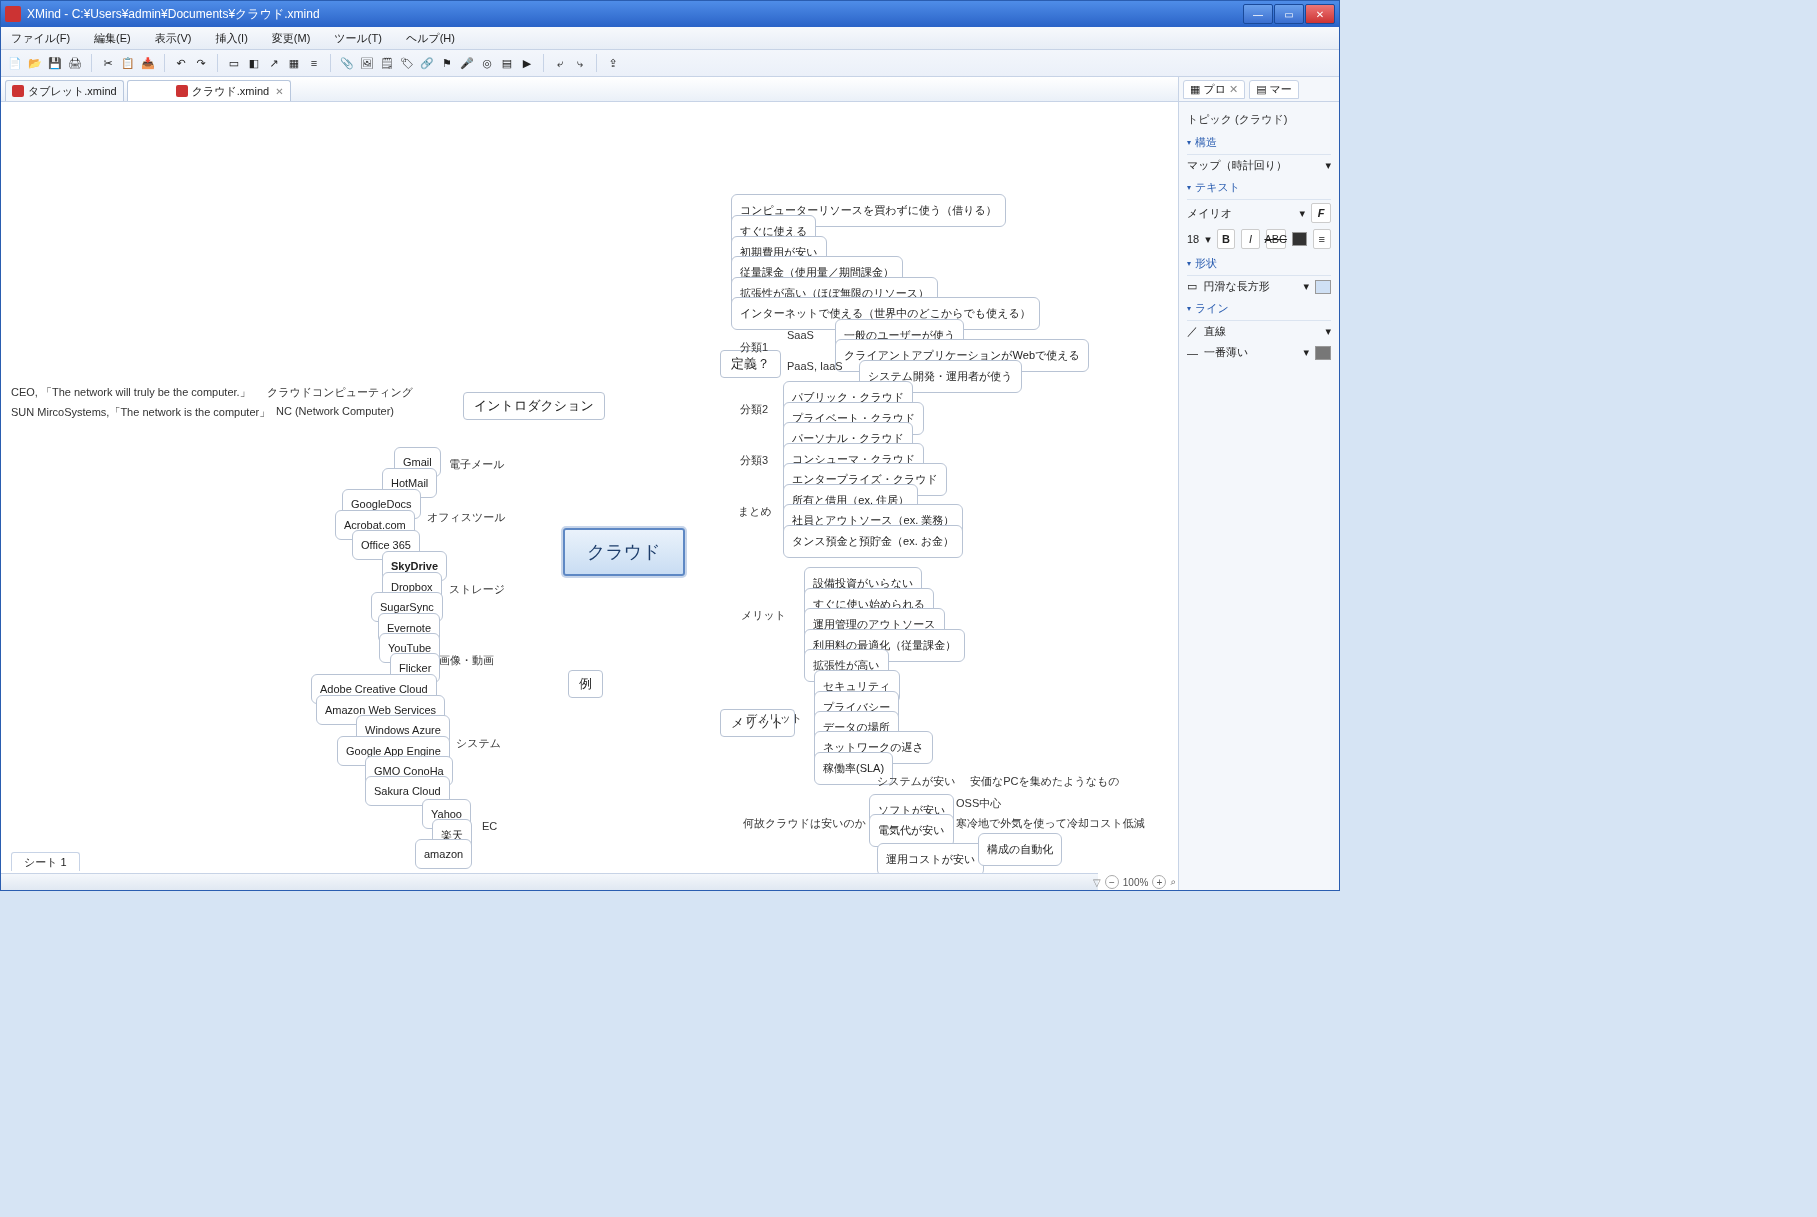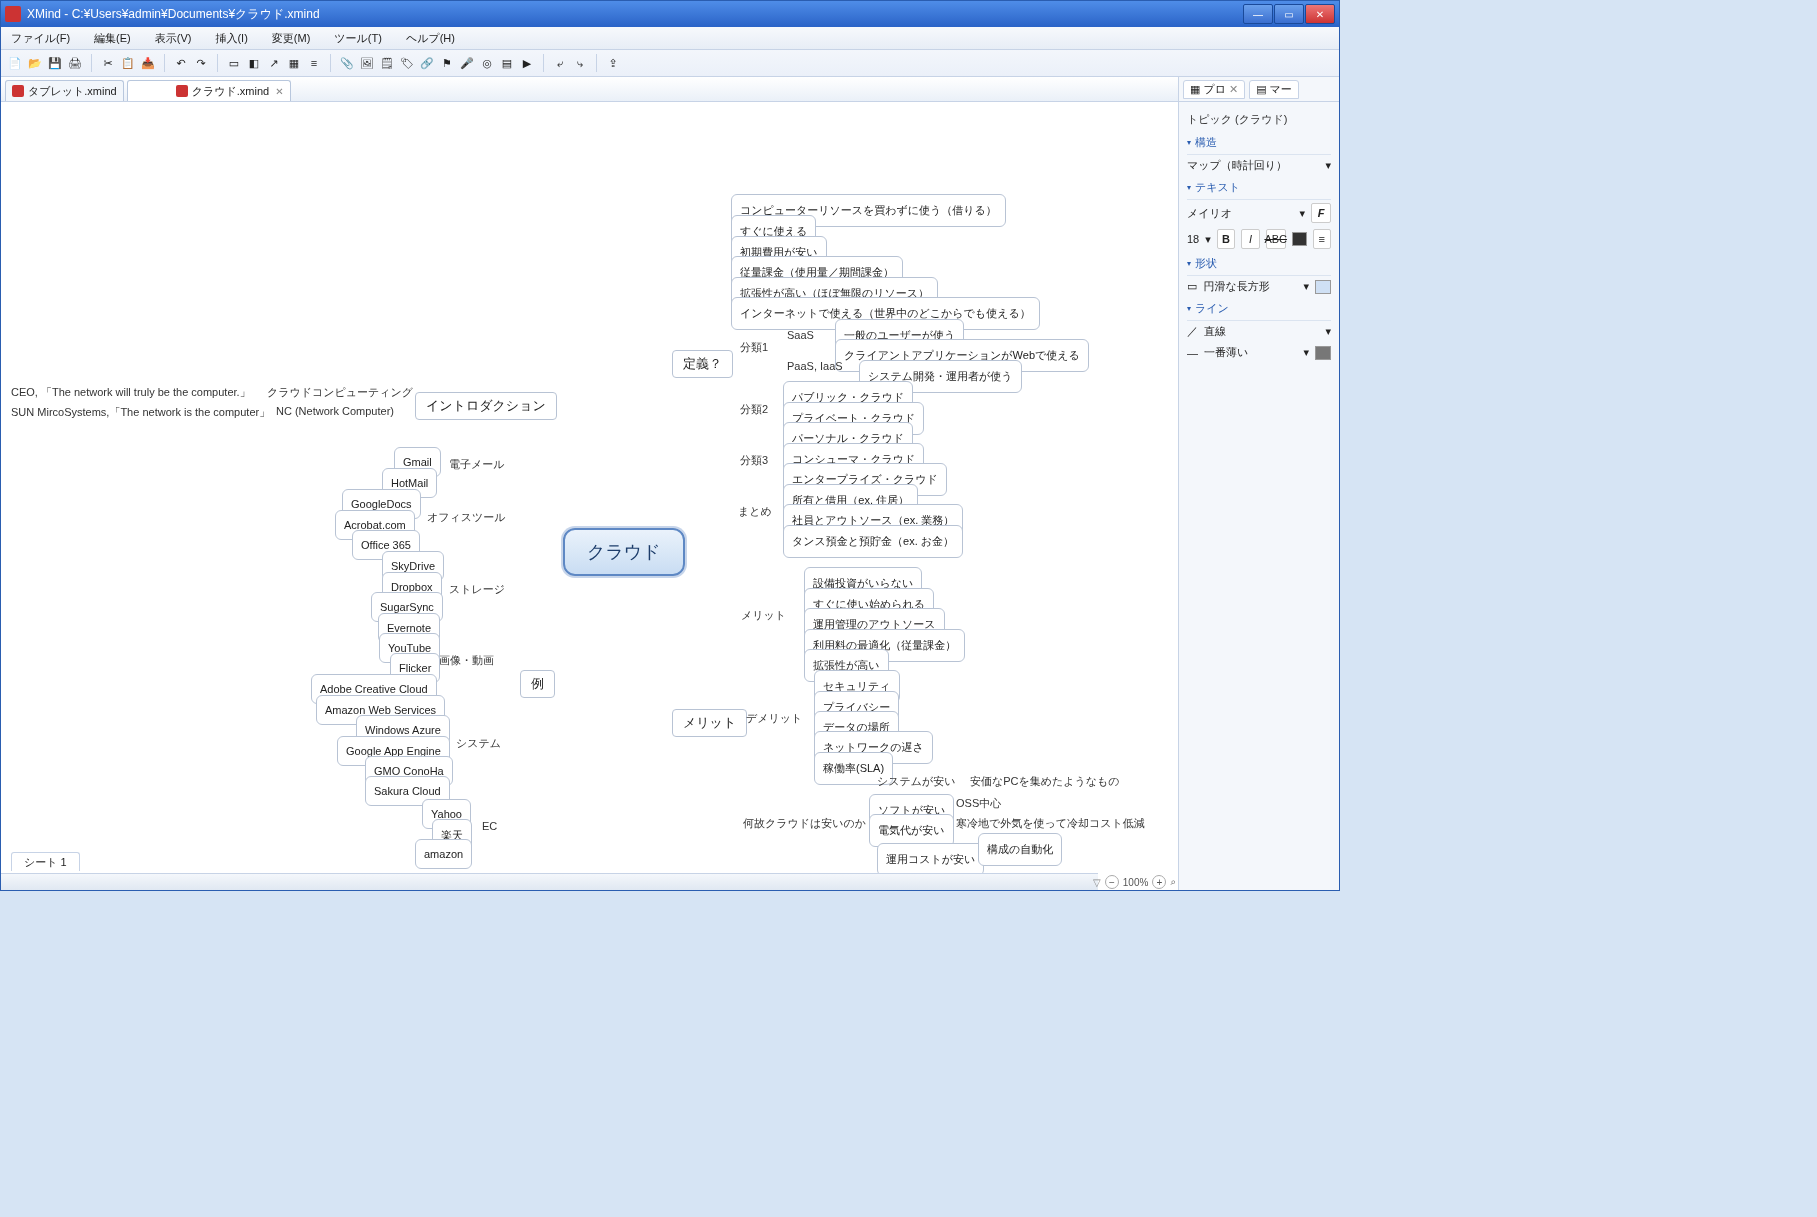--- a/index.html
+++ b/index.html
@@ -39,22 +39,22 @@
 .side .panel{padding:6px 8px;}
 .side .phead{color:#2a5db0;font-size:11px;padding:4px 0;border-bottom:1px solid #dbe4f0;display:flex;align-items:center;gap:4px;}
 .side .prow{padding:3px 0;display:flex;align-items:center;justify-content:space-between;gap:6px;font-size:11px;}
 .side .prow .lg{flex:1;}
 .side .tri{color:#2a5db0;font-size:8px;}
 .swatch{width:14px;height:12px;border:1px solid #999;display:inline-block;}
 .iconbtn{width:18px;height:18px;border:1px solid #ccc;border-radius:2px;display:inline-flex;align-items:center;justify-content:center;background:#fff;}
 
 
 .node{position:absolute;background:#fff;border:1px solid #b8c3d4;border-radius:6px;padding:8px 8px;font-size:11px;white-space:nowrap;}
-.node.main{background:linear-gradient(#eaf2fb,#c9ddf3);border:2px solid #5e88c4;border-radius:12px;padding:10px 22px;font-size:18px;color:#1c3c6a;box-shadow:0 0 0 2px rgba(94,136,196,.35);}
-.node.sub{border-radius:4px;padding:4px 10px;font-size:13px;}
+.node.main{background:linear-gradient(#eaf2fb,#c9ddf3);border:2px solid #5e88c4;border-radius:3px;padding:10px 22px;font-size:18px;color:#1c3c6a;box-shadow:0 0 0 2px rgba(94,136,196,.35);}
+.node.sub{border-radius:4px;padding:4px 10px;font-size:13px;margin-left:48px;}
 .textnode{position:absolute;font-size:11px;white-space:nowrap;color:#333;}
 </style>
 </head>
 <body>
 
 <div class="window">
   <div class="titlebar">
     <span class="logo"></span>
     <span>XMind - C:¥Users¥admin¥Documents¥クラウド.xmind</span>
     <span class="spacer"></span>
@@ -139,21 +139,21 @@
           <div class="textnode" style="left:448px;top:355px;">電子メール</div>
           <div class="node" style="left:393px;top:345px;">Gmail</div>
           <div class="node" style="left:381px;top:366px;">HotMail</div>
 
           <div class="textnode" style="left:426px;top:408px;">オフィスツール</div>
           <div class="node" style="left:341px;top:387px;">GoogleDocs</div>
           <div class="node" style="left:334px;top:408px;">Acrobat.com</div>
           <div class="node" style="left:351px;top:428px;">Office 365</div>
 
           <div class="textnode" style="left:448px;top:480px;">ストレージ</div>
-          <div class="node" style="left:381px;top:449px;">SkyDrive</div>
+          <div class="node" style="left:381px;top:449px;font-weight:bold;">SkyDrive</div>
           <div class="node" style="left:381px;top:470px;">Dropbox</div>
           <div class="node" style="left:370px;top:490px;">SugarSync</div>
           <div class="node" style="left:377px;top:511px;">Evernote</div>
 
           <div class="textnode" style="left:438px;top:551px;">画像・動画</div>
           <div class="node" style="left:378px;top:531px;">YouTube</div>
           <div class="node" style="left:389px;top:551px;">Flicker</div>
           <div class="node" style="left:310px;top:572px;">Adobe Creative Cloud</div>
 
           <div class="textnode" style="left:455px;top:634px;">システム</div>

